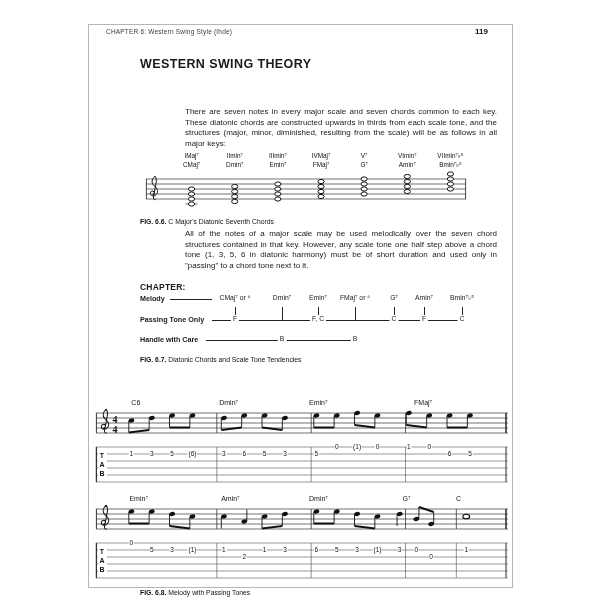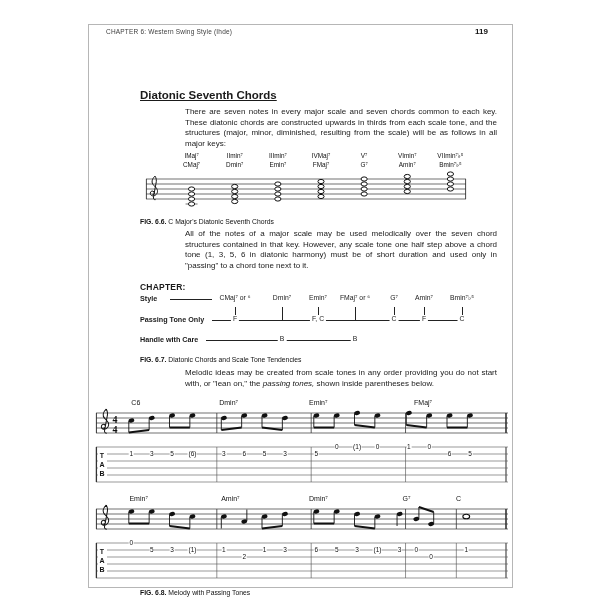--- a/index.html
+++ b/index.html
@@ -40,21 +40,21 @@
 </style>
 </head>
 <body>
 
 <div class="page">
   <div class="frame"></div>
 
   <div class="hdr">CHAPTER 6: Western Swing Style (Ihde)</div>
   <div class="pagenum">119</div>
 
-  <div class="heading">Diatonic Seventh Chords</div>
+  <div class="title">WESTERN SWING THEORY</div>
 
   <p class="body" id="p1">There are seven notes in every major scale and seven chords common to each key. These diatonic chords are constructed upwards in thirds from each scale tone, and the structures (major, minor, diminished, resulting from the scale) will be as follows in all major keys:</p>
 
   <div id="fig66">
     <div class="crow" id="roman-row">
         <span class="ccell">IMaj⁷</span>
         <span class="ccell">IImin⁷</span>
         <span class="ccell">IIImin⁷</span>
         <span class="ccell">IVMaj⁷</span>
         <span class="ccell">V⁷</span>
@@ -111,21 +111,21 @@
       </svg>
   </div>
   <div class="caption" style="top:218px"><b>FIG. 6.6.</b> <span>C Major's Diatonic Seventh Chords</span></div>
 
   <p class="body" id="p2">All of the notes of a major scale may be used melodically over the seven chord structures contained in that key. However, any scale tone one half step above a chord tone (1, 3, 5, 6 in diatonic harmony) must be of short duration and used only in "passing" to a chord tone next to it.</p>
 
   <div class="example">CHAPTER:</div>
   <div id="fig67">
       <div class="r67" style="top: 0px;">
         <div class="leader" style="left: 30px; width: 42px;"></div>
-        <span class="rlbl">Style</span>
+        <span class="rlbl">Melody</span>
         <span class="cell67" style="left: 95px;">CMaj⁷ or ⁶</span>
         <span class="cell67" style="left: 142px;">Dmin⁷</span>
         <span class="cell67" style="left: 178px;">Emin⁷</span>
         <span class="cell67" style="left: 215px;">FMaj⁷ or ⁶</span>
         <span class="cell67" style="left: 254px;">G⁷</span>
         <span class="cell67" style="left: 284px;">Amin⁷</span>
         <span class="cell67" style="left: 322px;">Bmin⁷♭⁵</span>
       </div>
       <div class="r67" style="top: 21px;">
         <div class="leader" style="left: 72px; width: 250px;"></div>
@@ -145,21 +145,20 @@
       <div class="tick" style="left: 94.5px;"></div>
       <div class="tick" style="left: 141.5px;"></div>
       <div class="tick" style="left: 177.5px;"></div>
       <div class="tick" style="left: 214.5px;"></div>
       <div class="tick" style="left: 253.5px;"></div>
       <div class="tick" style="left: 283.5px;"></div>
       <div class="tick" style="left: 321.5px;"></div>
     </div>
   <div class="caption" style="top:356px"><b>FIG. 6.7.</b> <span>Diatonic Chords and Scale Tone Tendencies</span></div>
 
-  <p class="body" id="p3"><span>Melodic ideas may be created from scale tones in any order providing you do not start with, or "lean on," the </span><i>passing tones,</i><span> shown inside parentheses below.</span></p>
 
   <div class="sys" id="sys1">
       <svg width="416" height="88" class="sysvg">
         <line x1="2" y1="14" x2="414" y2="14" stroke="#333" stroke-width="0.7"></line>
         <line x1="2" y1="19" x2="414" y2="19" stroke="#333" stroke-width="0.7"></line>
         <line x1="2" y1="24" x2="414" y2="24" stroke="#333" stroke-width="0.7"></line>
         <line x1="2" y1="29" x2="414" y2="29" stroke="#333" stroke-width="0.7"></line>
         <line x1="2" y1="34" x2="414" y2="34" stroke="#333" stroke-width="0.7"></line>
         <line x1="2.4" y1="14" x2="2.4" y2="34" stroke="#333" stroke-width="1"></line>
         <path d="M6.4 1 C3.4 3.8 2.8 7 5.1 9.2 L7.2 11.4 C9.4 13.8 9 16.9 6.6 18.4 C4.2 19.9 1.9 18.5 2.1 16.3 C2.3 14.5 4.5 14 5.4 15.3 C6.3 16.6 5.4 18.1 3.9 18.1 M6.4 1 C7.7 2.9 7.9 5.3 7.2 8.1 L5 19.8 C4.6 21.7 5.6 22.7 6.9 22.4" transform="translate(5,9) scale(1.12)" fill="none" stroke="#111" stroke-width="0.9"></path>

